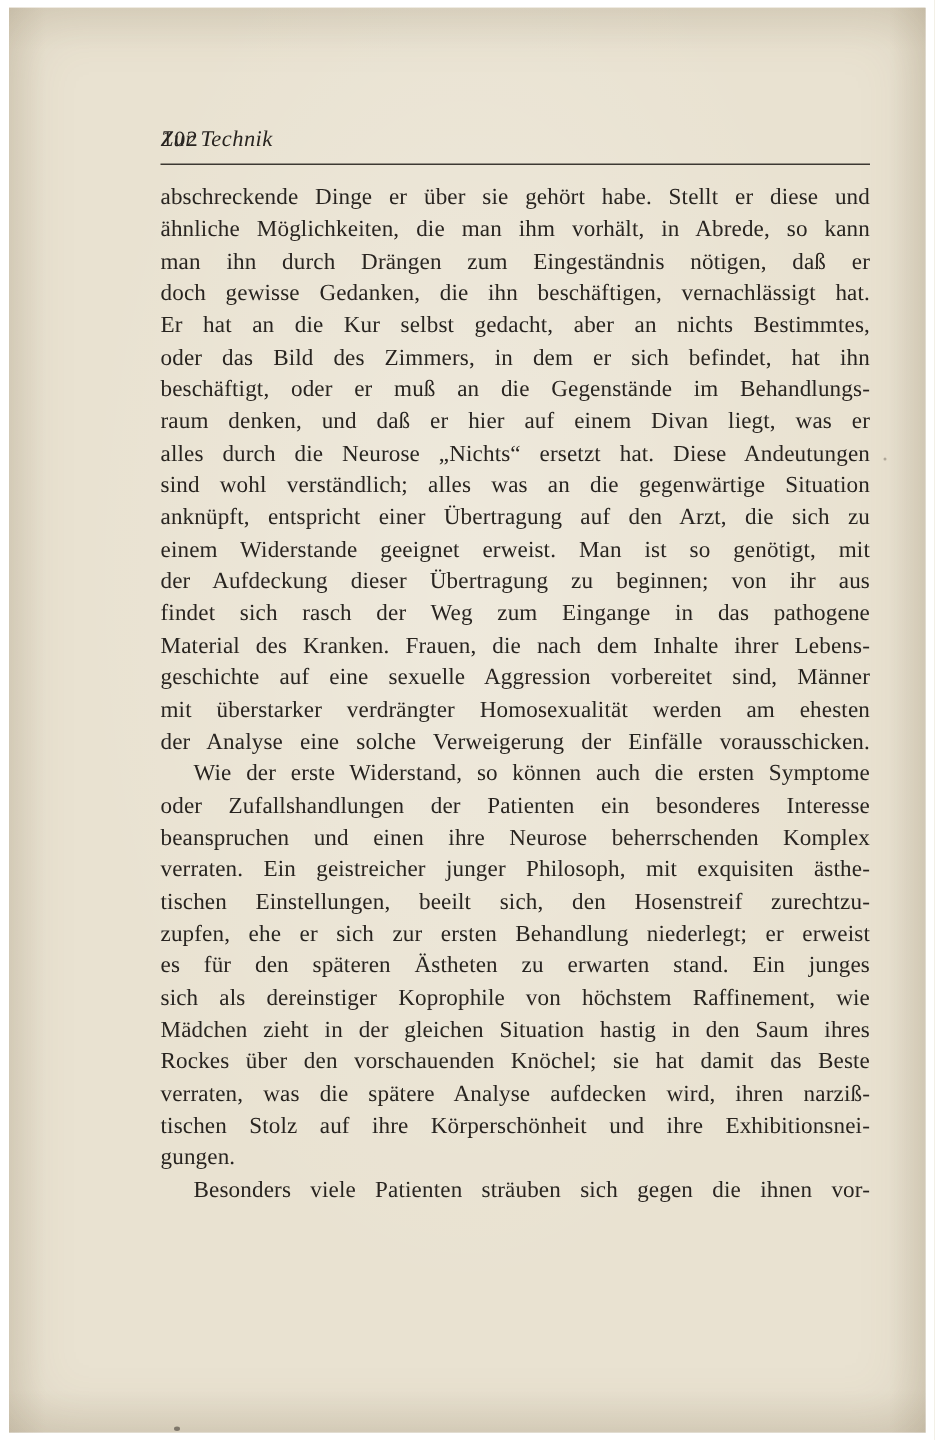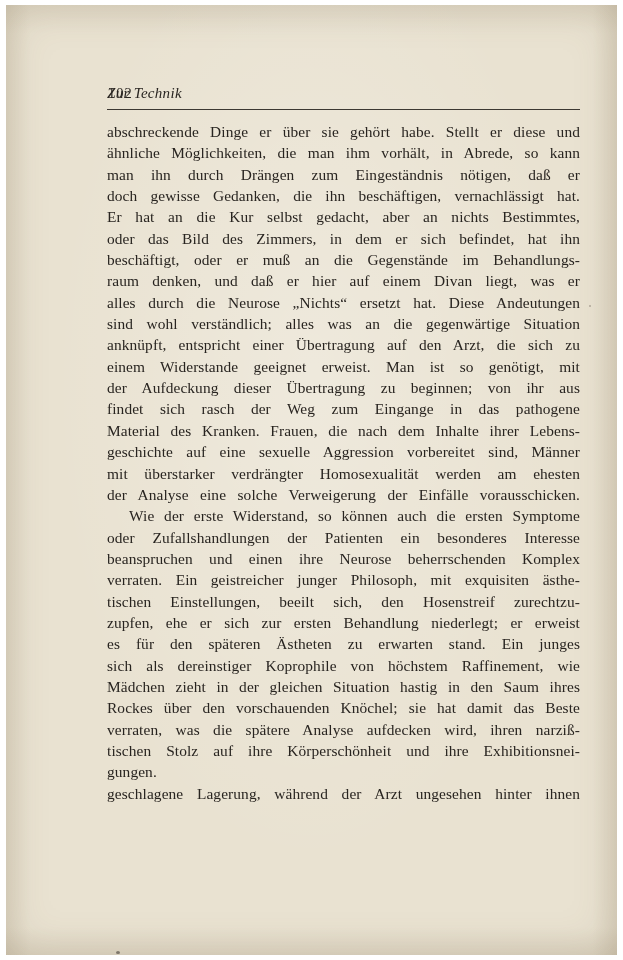--- a/index.html
+++ b/index.html
@@ -112,20 +112,20 @@
             <div class="line">zupfen, ehe er sich zur ersten Behandlung niederlegt; er erweist</div>
             <div class="line">es für den späteren Ästheten zu erwarten stand. Ein junges</div>
             <div class="line">sich als dereinstiger Koprophile von höchstem Raffinement, wie</div>
             <div class="line">Mädchen zieht in der gleichen Situation hastig in den Saum ihres</div>
             <div class="line">Rockes über den vorschauenden Knöchel; sie hat damit das Beste</div>
             <div class="line">verraten, was die spätere Analyse aufdecken wird, ihren narziß-</div>
             <div class="line">tischen Stolz auf ihre Körperschönheit und ihre Exhibitionsnei-</div>
             <div class="line no-justify">gungen.</div>
           </div>
           <div class="para">
-            <div class="line">geschlagene Lagerung, während der Arzt ungesehen hinter ihnen</div>
+            <div class="line indent">Besonders viele Patienten sträuben sich gegen die ihnen vor-</div>
           </div>
         </div>
     </div>
     <div class="speck s1"></div>
     <div class="speck s2"></div>
   </div>
 </div>
 
 </body></html>

